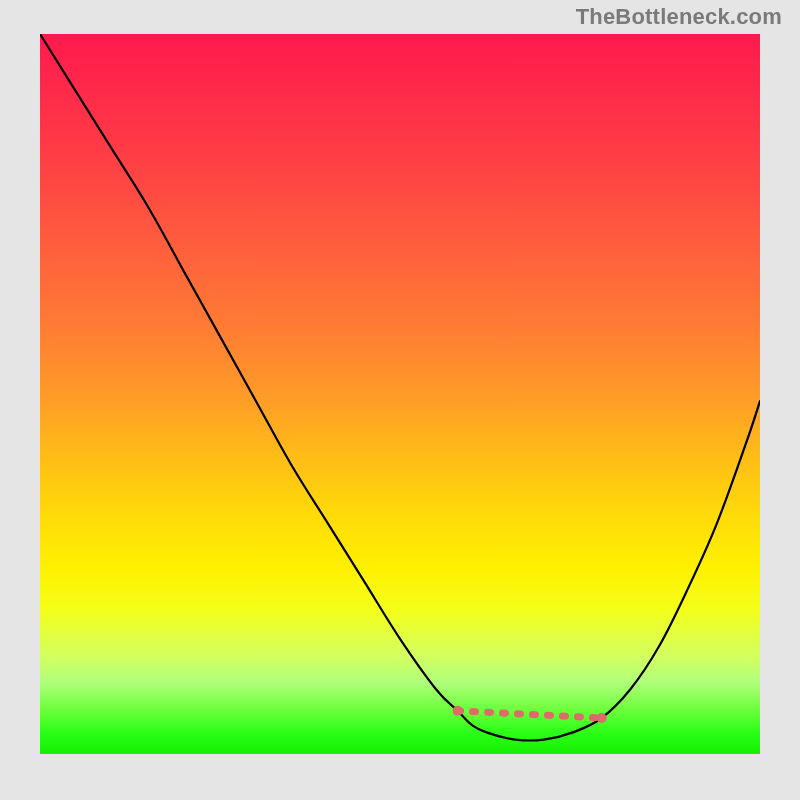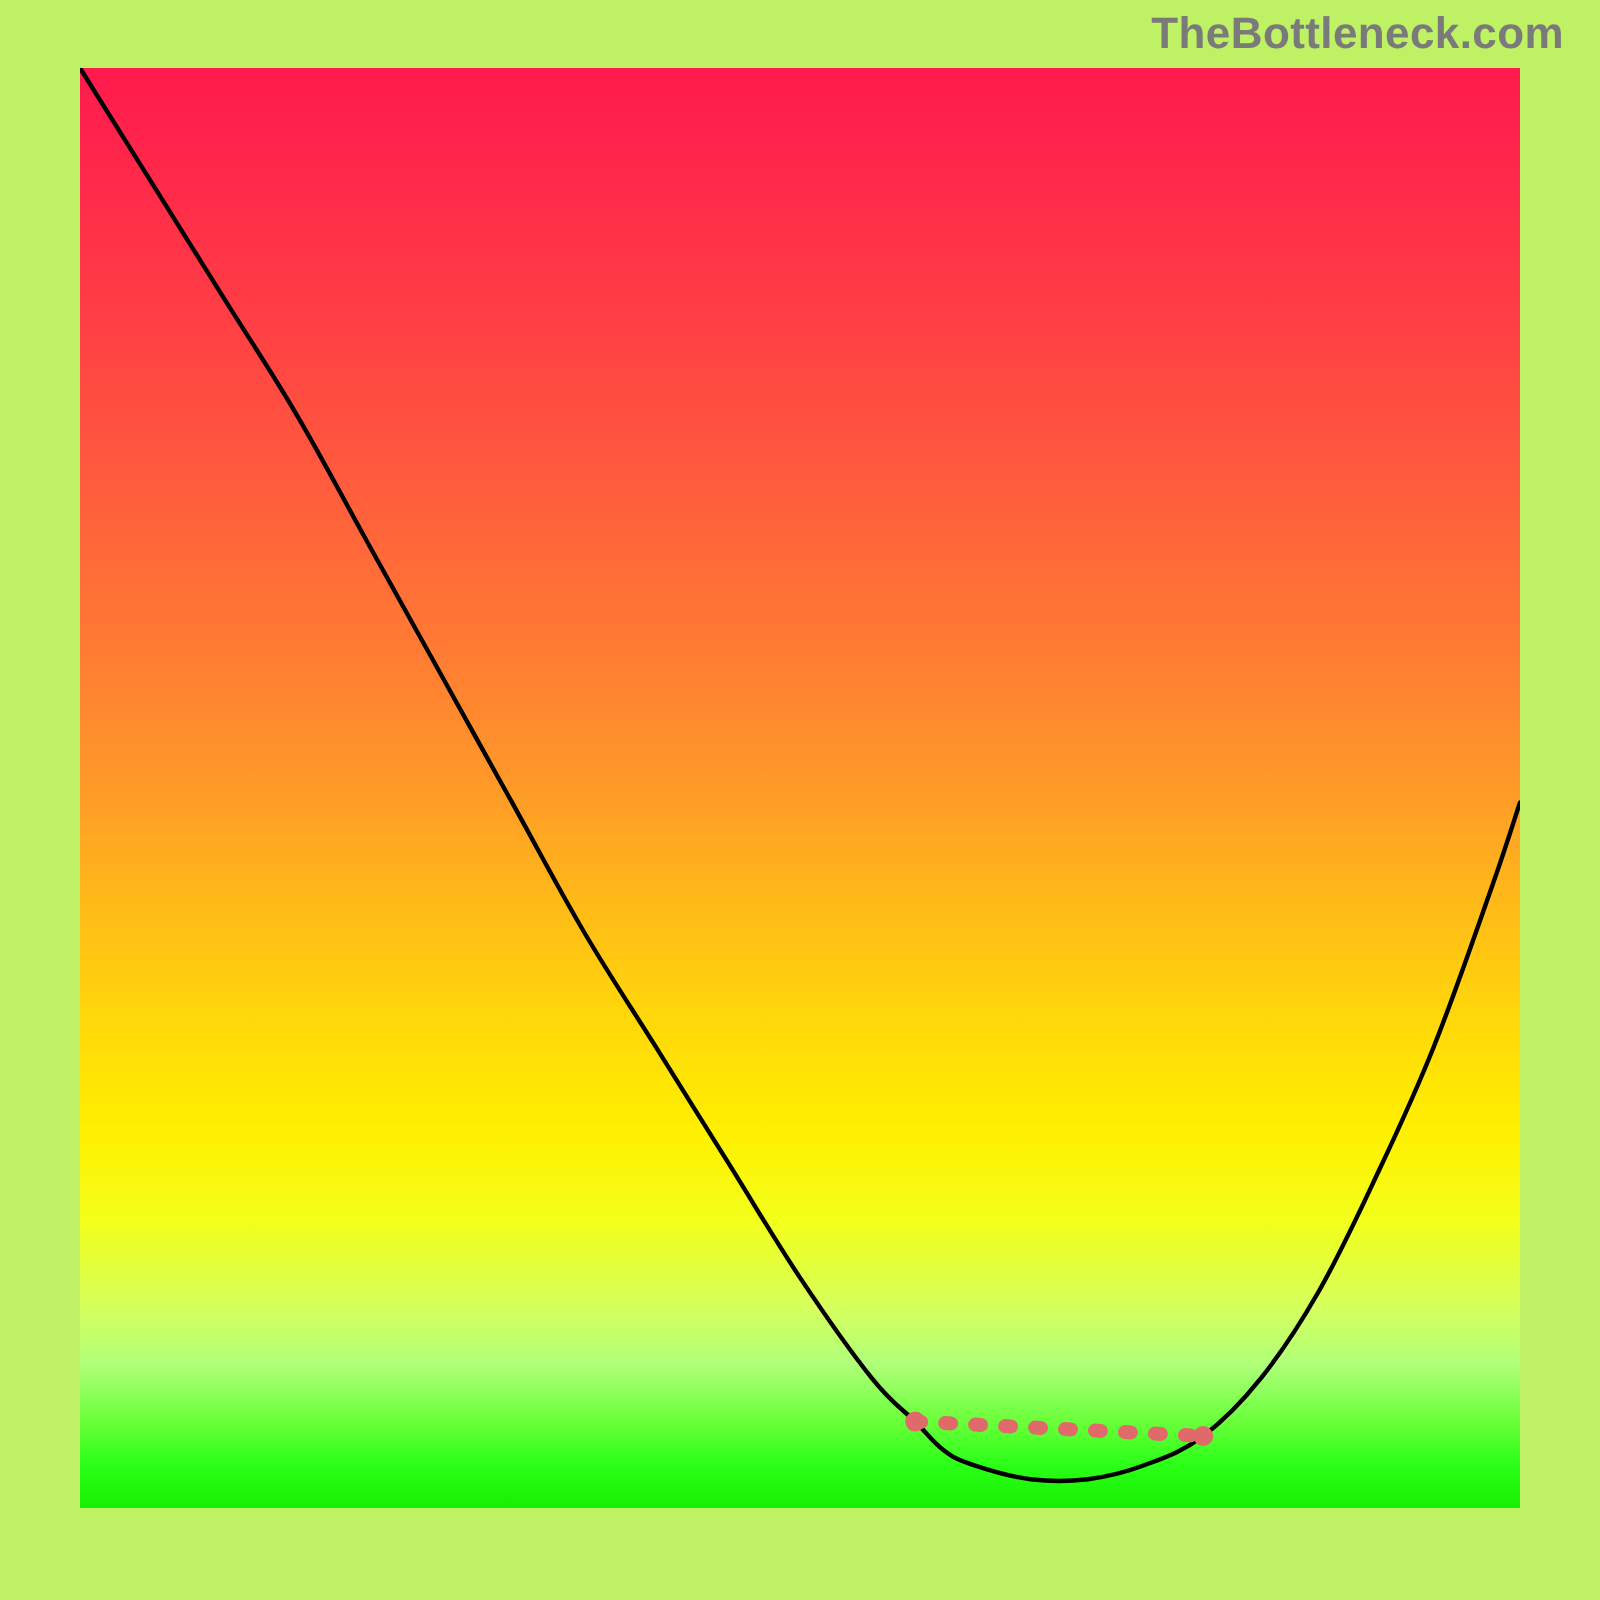--- a/index.html
+++ b/index.html
@@ -8,21 +8,21 @@
     width: 800px;
     height: 800px;
     background: #000;
     overflow: hidden;
     font-family: Arial, Helvetica, sans-serif;
   }
   .outer {
     position: relative;
     width: 800px;
     height: 800px;
-    background: #bef264;
+    background: #e5e5e5;
   }
   .watermark {
     position: absolute;
     top: 4px;
     right: 18px;
     color: #7a7a7a;
     font-size: 22px;
     font-weight: 600;
     letter-spacing: 0.2px;
     user-select: none;

